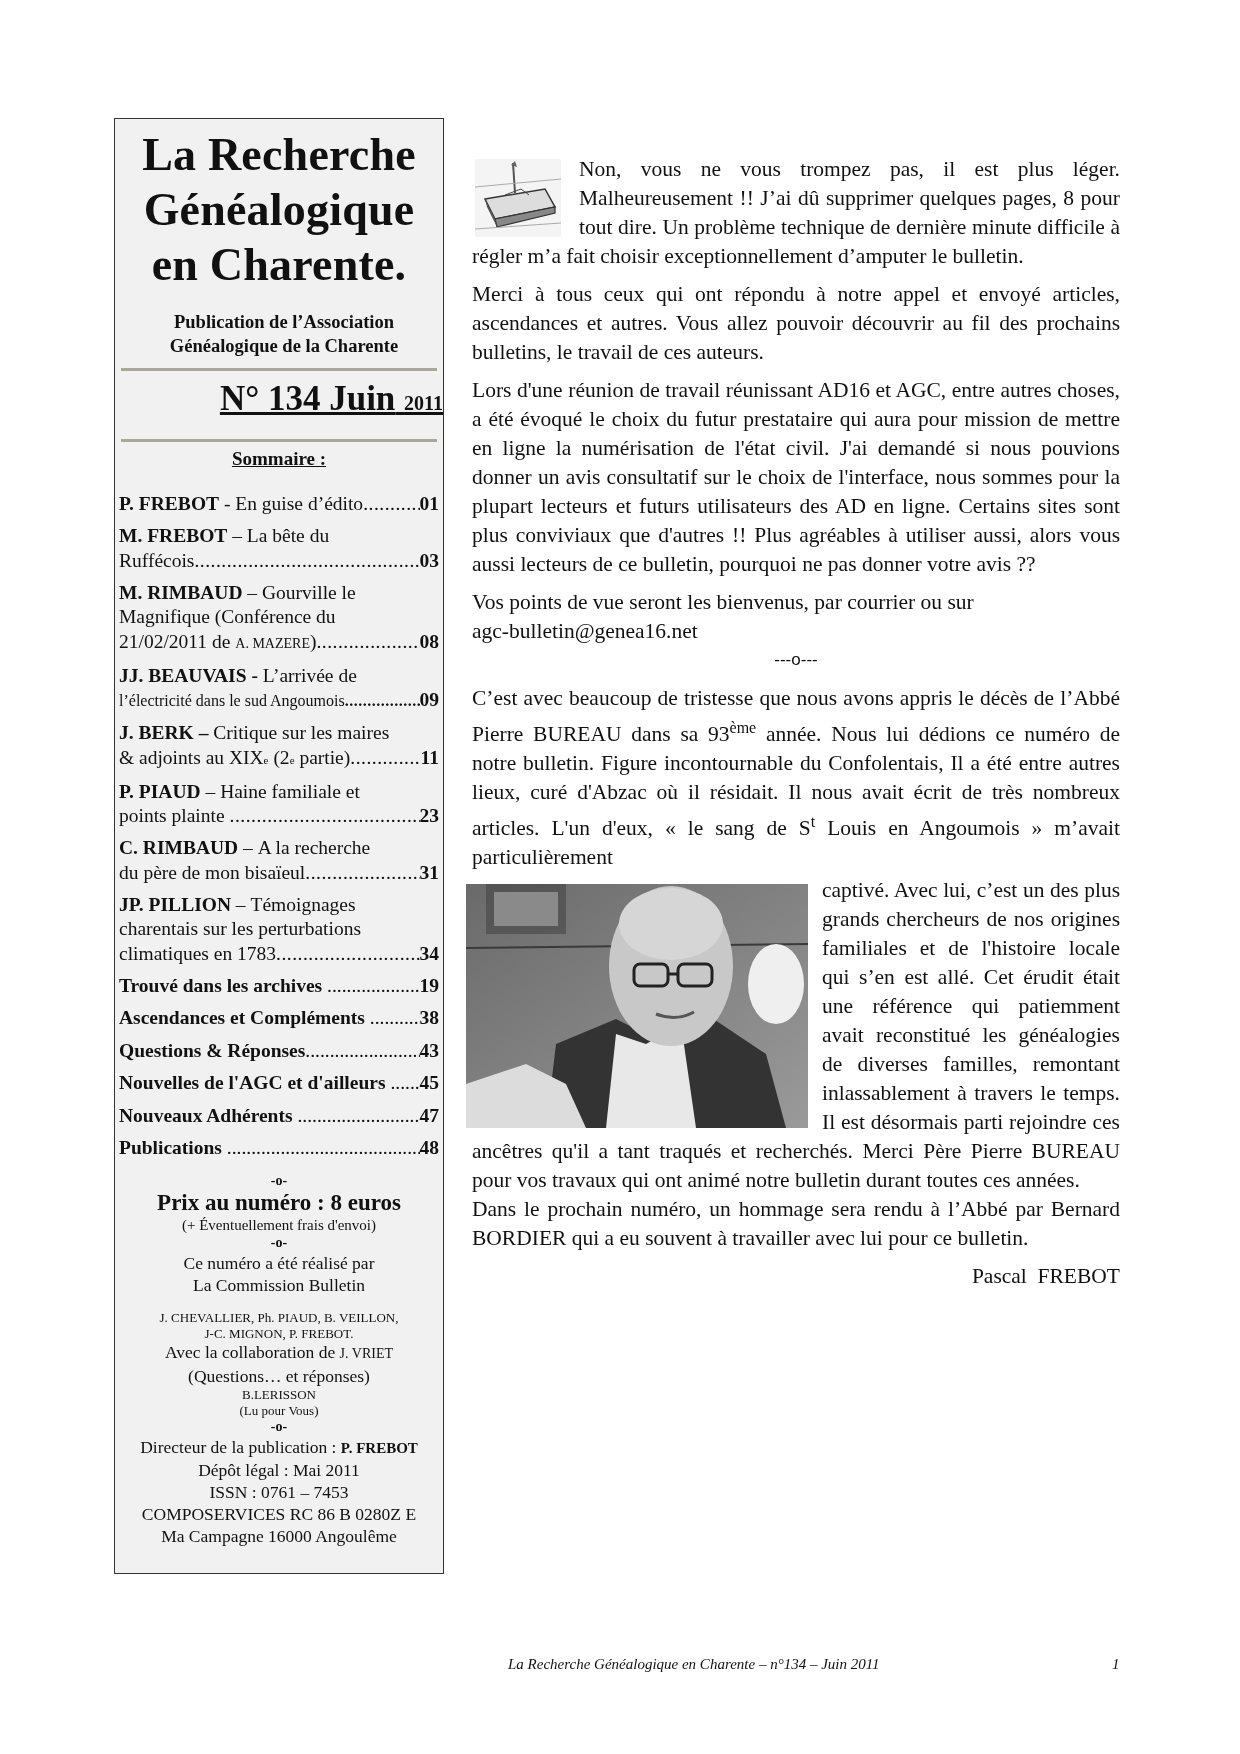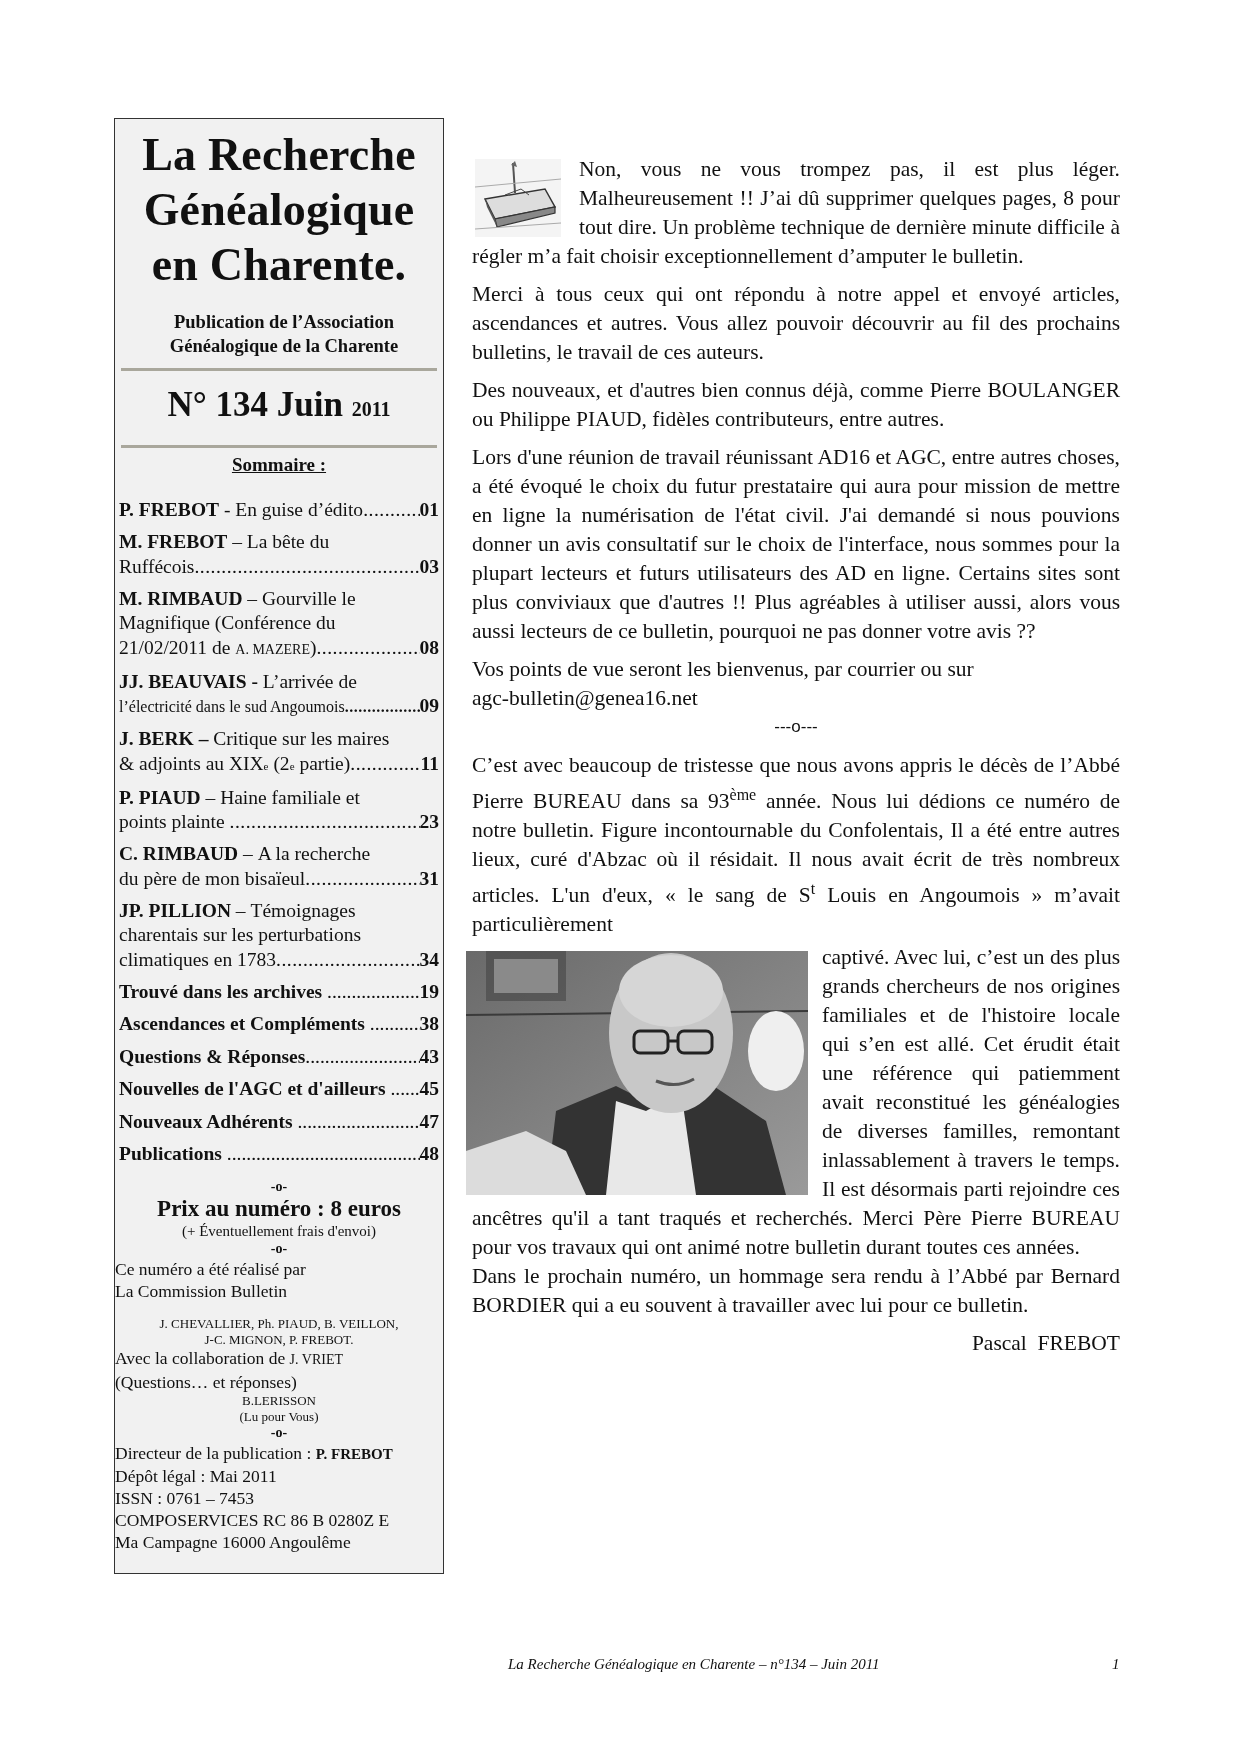--- a/index.html
+++ b/index.html
@@ -6,41 +6,41 @@
   body { width:1240px; height:1754px; position:relative; overflow:hidden;
          font-family:"Liberation Serif", "DejaVu Serif", serif; color:#111; }
 
   
   .sidebar { position:absolute; left:114px; top:118px; width:330px; height:1456px;
              background:#f1f1f1; border:1.5px solid #333; box-sizing:border-box; }
   .sb-title { text-align:center; font-weight:bold; font-size:46px; line-height:55px;
               margin-top:8px; letter-spacing:0.2px; }
   .sb-pub { text-align:center; font-weight:bold; font-size:18.5px; line-height:24px; margin-top:18px;padding-left:10px; }
   .sb-rule { height:3px; background:#a9a79c; margin:10px 6px 0 6px; }
-  .sb-issue { text-align:center; font-weight:bold; font-size:35px; line-height:44px; margin-top:12px; }
+  .sb-issue { text-align:right; font-weight:bold; font-size:35px; line-height:44px; margin-top:6px;text-decoration:underline; }
   .sb-issue .year { font-size:20px; }
   .sb-rule2 { margin-top:14px; }
   .sb-sommaire { text-align:center; font-weight:bold; font-size:19px; text-decoration:underline; margin-top:6px; }
   .toc { margin:22px 4px 0 4px; }
   .toc-item { font-size:19.5px; line-height:24.5px; margin-bottom:7.5px; }
   .toc-item b { font-weight:bold; }
   .toc-item .line { display:flex; align-items:baseline; white-space:nowrap; }
   .toc-item .dots { flex:1; overflow:hidden; white-space:nowrap; }
   .toc-item .dots::after { content:"..............................................................................................................."; letter-spacing:0.5px; }
   .toc-item .pg { font-weight:bold; }
   .toc-item .sc { font-size:14px; }
   .toc-item sup { font-size:11px; }
   .toc-item.small .line.l2 { font-size:16px; }
   .toc-bold { font-weight:bold; font-size:19.5px; line-height:24px; margin-bottom:8.5px; display:flex; white-space:nowrap; }
   .toc-bold .dots { flex:1; overflow:hidden; font-weight:normal; }
   .toc-bold .dots::after { content:"..............................................................................................................."; }
   .sb-sep { text-align:center; font-weight:bold; font-size:14px; line-height:18px; }
   .sb-price { text-align:center; font-weight:bold; font-size:23px; line-height:26px; }
   .sb-small { text-align:center; font-size:15px; line-height:18px; }
-  .sb-med { text-align:left; font-size:17.5px; line-height:22px; }
+  .sb-med { text-align:center; font-size:17.5px; line-height:22px; }
   .sb-tiny { text-align:center; font-size:13px; line-height:15.5px; }
 
   
   .main { position:absolute; left:472px; top:155px; width:648px; font-size:21.5px; line-height:29px; }
   .main p { margin:0 0 9px 0; text-align:justify; }
   .book { float:left; width:86px; height:78px; margin:4px 18px 0 3px; }
   .photo { float:left; width:342px; height:244px; margin:8px 14px 4px -6px; }
   .sep-o { text-align:center; font-family:"Liberation Sans", sans-serif; font-size:17px; line-height:24px; margin:0 0 12px 0; }
   .main sup { font-size:16px; }
   .sig { text-align:right; margin-top:5px; }
@@ -250,21 +250,20 @@
     <path d="M36 6 L40 2 L42 8 Z" fill="#666"></path>
     <path d="M10 40 L70 30 L80 48 L20 60 Z" fill="#ddd" stroke="#333" stroke-width="1.5"></path>
     <path d="M20 60 L80 48 L80 54 L22 68 Z" fill="#888" stroke="#333" stroke-width="1.2"></path>
     <path d="M10 40 L20 60 L22 68 L12 48 Z" fill="#555"></path>
     <line x1="0" y1="28" x2="86" y2="20" stroke="#aaa" stroke-width="1"></line>
     <line x1="0" y1="70" x2="86" y2="64" stroke="#aaa" stroke-width="1"></line>
     <path d="M30 36 L46 30 L54 36" stroke="#444" fill="none" stroke-width="1"></path>
   </svg>
   <p>Non, vous ne vous trompez pas, il est plus léger. Malheureusement !! J’ai dû supprimer quelques pages, 8 pour tout dire. Un problème technique de dernière minute difficile à régler m’a fait choisir exceptionnellement d’amputer le bulletin.</p>
   <p>Merci à tous ceux qui ont répondu à notre appel et envoyé articles, ascendances et autres. Vous allez pouvoir découvrir au fil des prochains bulletins, le travail de ces auteurs.</p>
-  <p>Des nouveaux, et d'autres bien connus déjà, comme Pierre BOULANGER ou Philippe PIAUD, fidèles contributeurs, entre autres.</p>
   <p>Lors d'une réunion de travail réunissant AD16 et AGC, entre autres choses, a été évoqué le choix du futur prestataire qui aura pour mission de mettre en ligne la numérisation de l'état civil. J'ai demandé si nous pouvions donner un avis consultatif sur le choix de l'interface, nous sommes pour la plupart lecteurs et futurs utilisateurs des AD en ligne. Certains sites sont plus conviviaux que d'autres !! Plus agréables à utiliser aussi, alors vous aussi lecteurs de ce bulletin, pourquoi ne pas donner votre avis ??</p>
   <p style="margin-bottom:2px">
     <span>Vos points de vue seront les bienvenus, par courrier ou sur</span><br>
     <a style="color:inherit;text-decoration:none">agc-bulletin@genea16.net</a>
   </p>
   <div class="sep-o">---o---</div>
   <p style="margin-bottom:4px">
     <span>C’est avec beaucoup de tristesse que nous avons appris le décès de l’Abbé Pierre BUREAU dans sa 93</span><sup>ème</sup><span> année. Nous lui dédions ce numéro de notre bulletin. Figure incontournable du Confolentais, Il a été entre autres lieux, curé d'Abzac où il résidait. Il nous avait écrit de très nombreux articles. L'un d'eux, « le sang de S</span><sup>t</sup><span> Louis en Angoumois » m’avait particulièrement</span>
   </p>
   <svg class="photo" viewBox="0 0 342 244">

